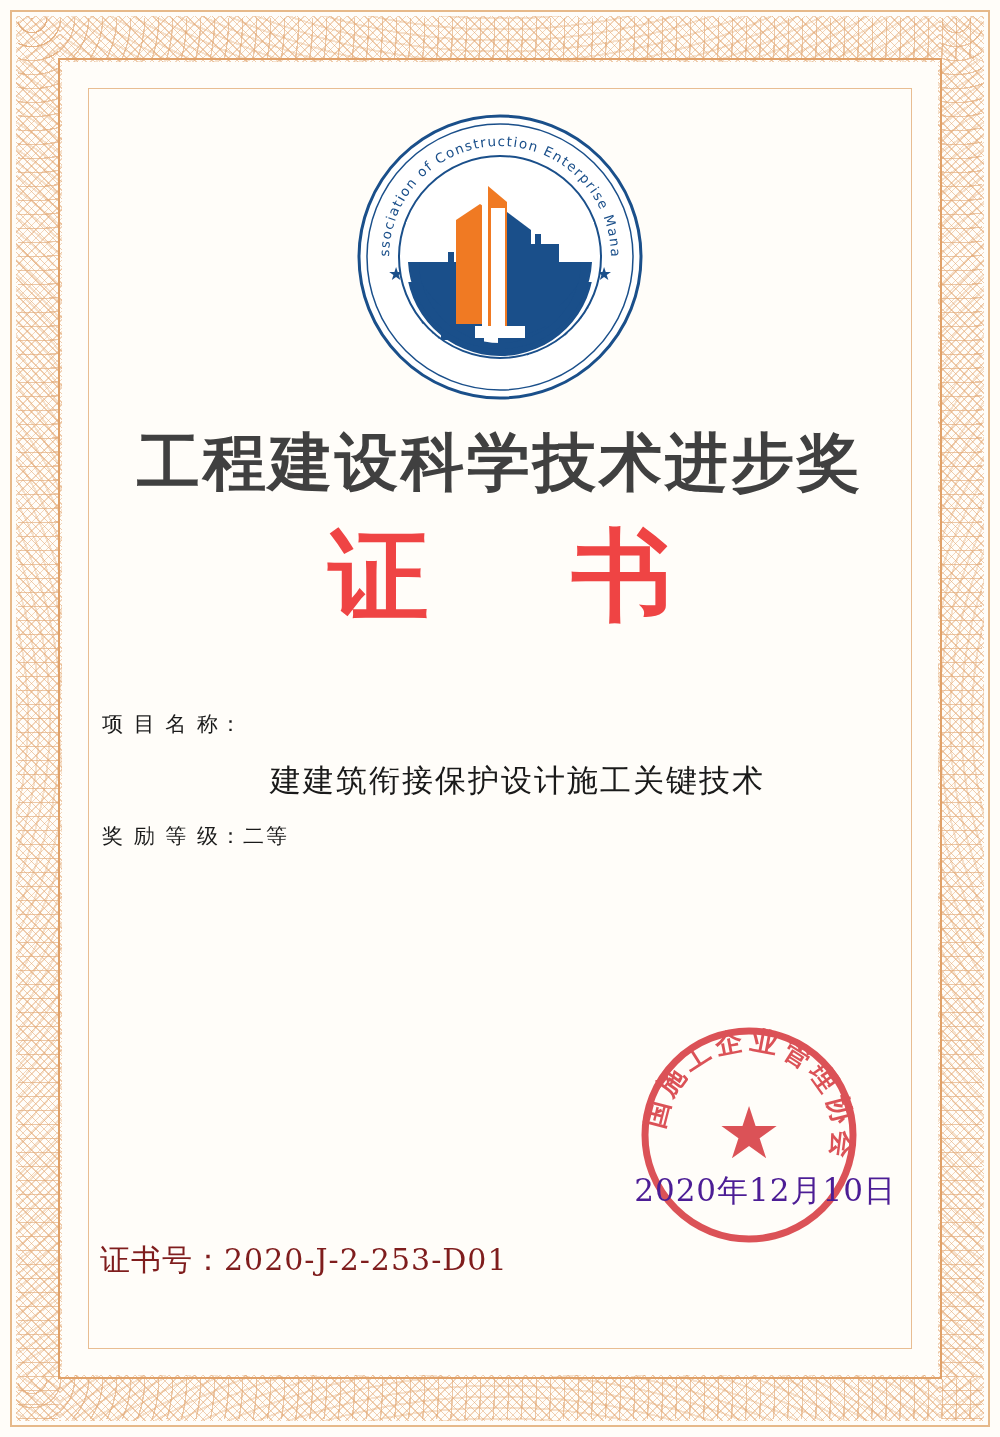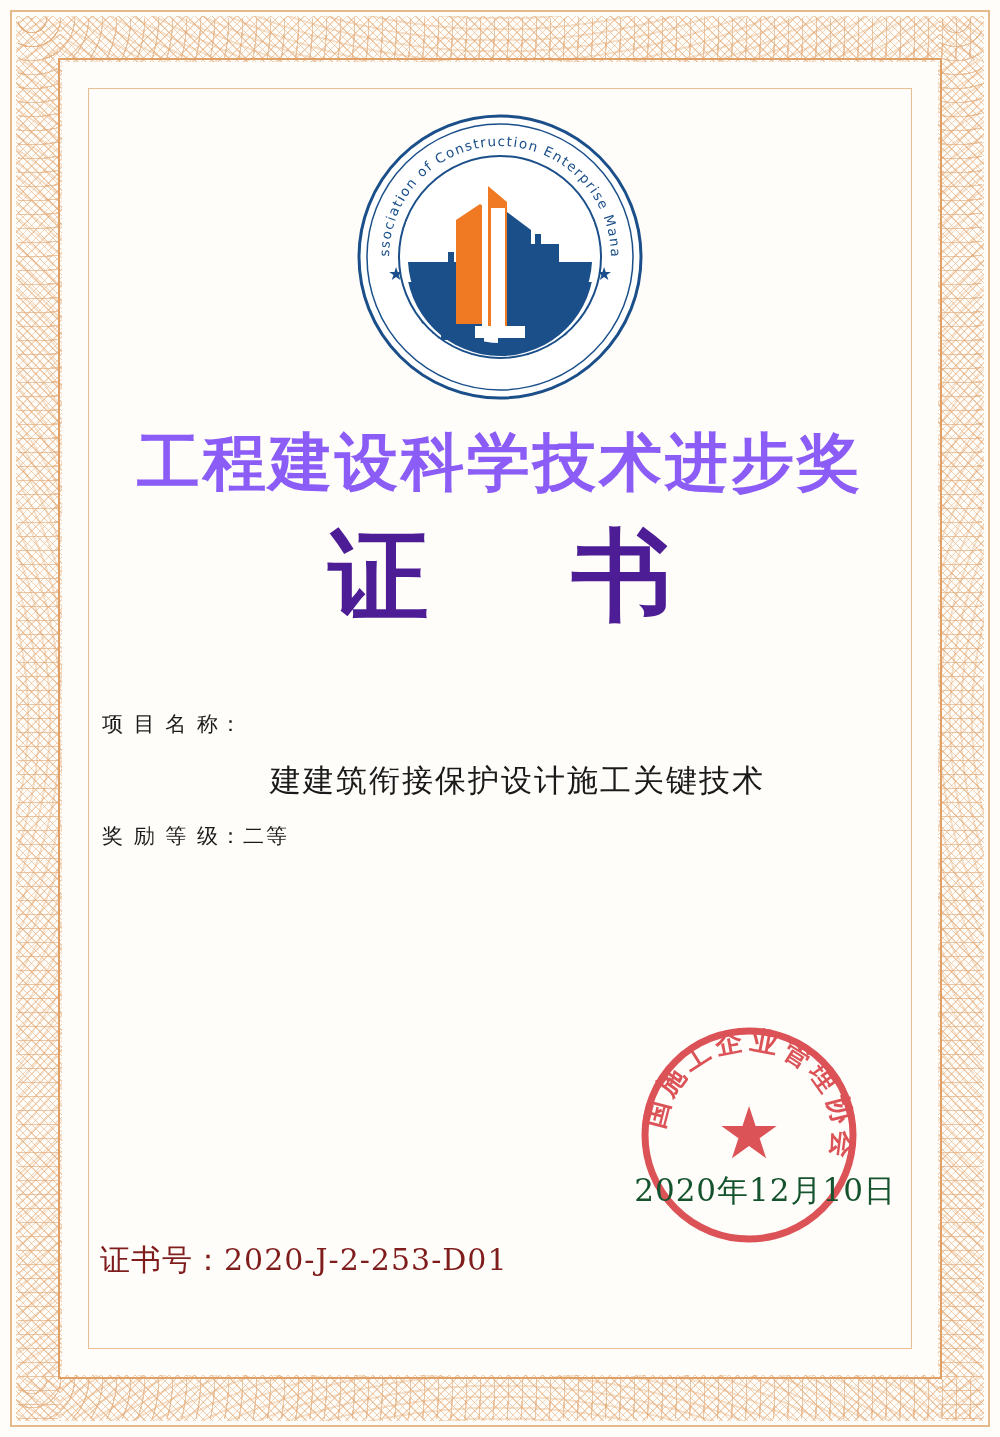--- a/index.html
+++ b/index.html
@@ -104,34 +104,34 @@
   
   .title-main {
     position: absolute;
     top: 330px;
     left: 0; right: 0;
     text-align: center;
     font-family: "DejaVu Serif", "Liberation Serif", serif;
     font-weight: bold;
     font-size: 63px;
     letter-spacing: 3px;
-    color: #8b5cf6;
+    color: #404040;
     white-space: nowrap;
   }
   .title-sub {
     position: absolute;
     top: 420px;
     left: 0; right: 0;
     text-align: center;
     font-family: "DejaVu Serif", "Liberation Serif", serif;
     font-weight: bold;
     font-size: 100px;
     letter-spacing: 54px;
     text-indent: 54px;
-    color: #4c1d95;
+    color: #ef4444;
     white-space: nowrap;
   }
 
   
   .body-block {
     position: absolute;
     top: 592px;
     left: 12px;
     right: 8px;
     font-family: "DejaVu Serif", "Liberation Serif", serif;
@@ -170,21 +170,21 @@
   }
 
   
   .date-line {
     position: absolute;
     right: 14px;
     top: 1080px;
     font-family: "DejaVu Serif", "Liberation Serif", serif;
     font-size: 31px;
     letter-spacing: 1px;
-    color: #14532d;
+    color: #4c1d95;
     white-space: nowrap;
   }
   .seal {
     position: absolute;
     right: 46px;
     top: 930px;
     width: 230px;
     height: 230px;
     opacity: 0.78;
   }

